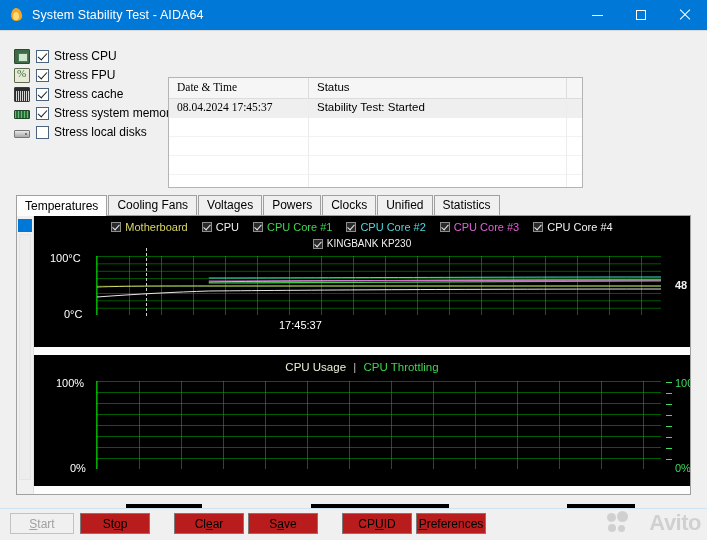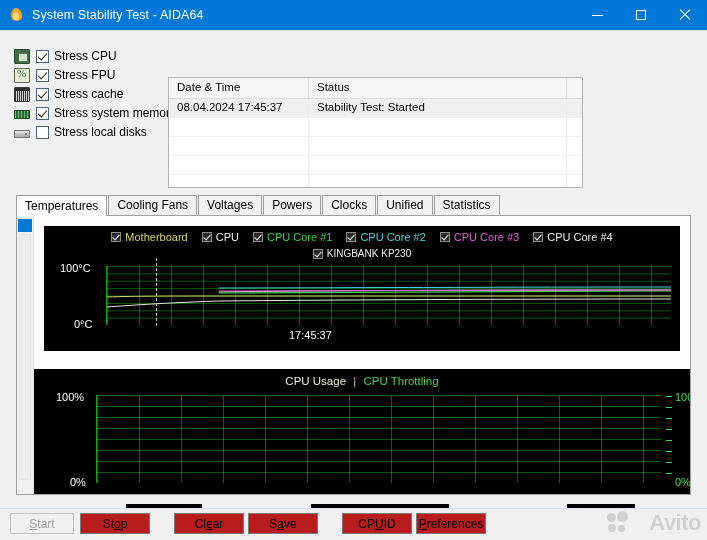--- a/index.html
+++ b/index.html
@@ -141,21 +141,21 @@
     overflow: hidden;
   }
   .log-head {
     display: flex; height: 21px; background: #f6f6f6;
     border-bottom: 1px solid #dcdcdc;
   }
   .log-head div {
     font-size: 11.5px; color: #000; padding: 3px 0 0 8px;
     border-right: 1px solid #dcdcdc; height: 21px;
   }
-  .col-dt { width: 140px; }
+  .col-dt { width: 140px; font-family: Liberation Serif, serif; }
   .col-st { width: 258px; }
   .log-row { display: flex; height: 19px; }
   .log-row.hl { background: #efefef; }
   .log-row div {
     font-size: 11.5px; color: #000; padding: 2px 0 0 8px;
     border-right: 1px solid #ececec; height: 19px;
     white-space: nowrap; overflow: hidden;
   }
   .log-spacer { border-bottom: 1px solid #f2f2f2; }
 
@@ -199,21 +199,21 @@
     background: #ededed; border: 1px solid #e4e4e4;
   }
   .graph-stack {
     flex: 1 1 auto; display: flex; flex-direction: column;
     padding: 0; background: #fdfdfd;
   }
 
   .panel {
     background: #000; position: relative; overflow: hidden;
   }
-  .panel.temp { height: 131px; margin: 10px; }
+  .panel.temp { height: 131px; margin: 0; }
   .panel.usage { height: 131px; margin-top: 8px; }
 
   
   .legend {
     position: absolute; top: 5px; left: 0; right: 0;
     display: flex; justify-content: center; flex-wrap: wrap;
     gap: 0 14px;
   }
   .legend-row2 {
     position: absolute; top: 22px; left: 0; right: 0;

